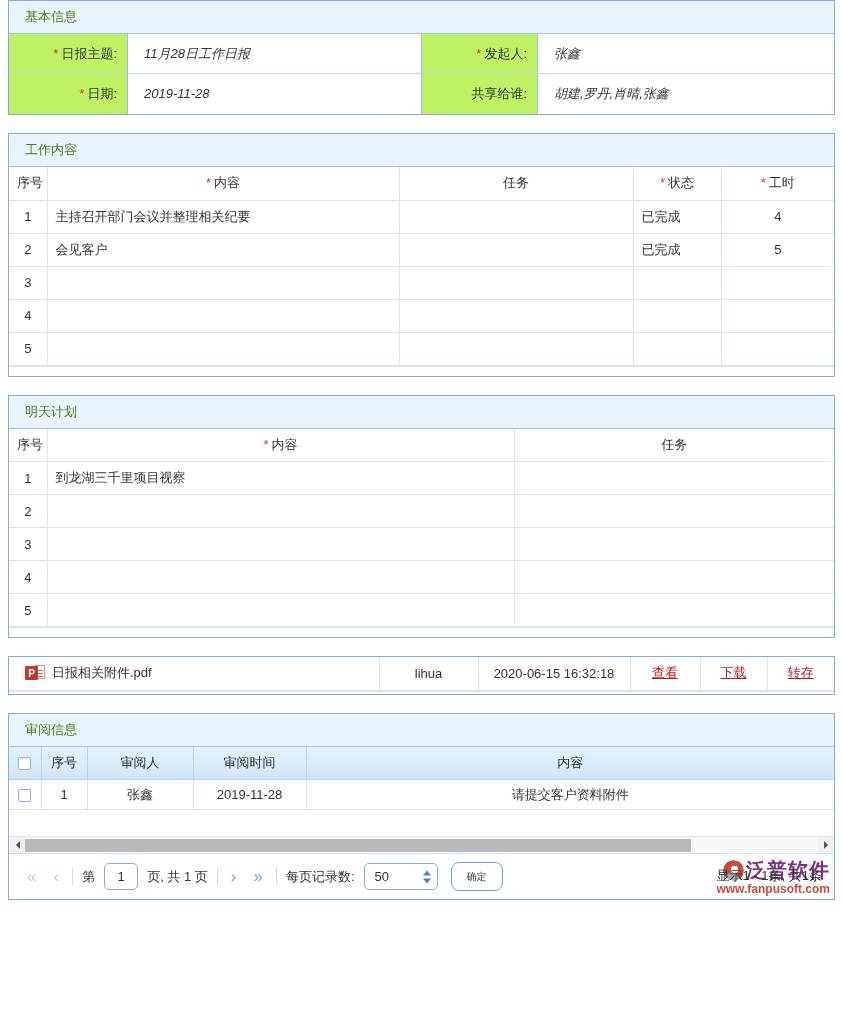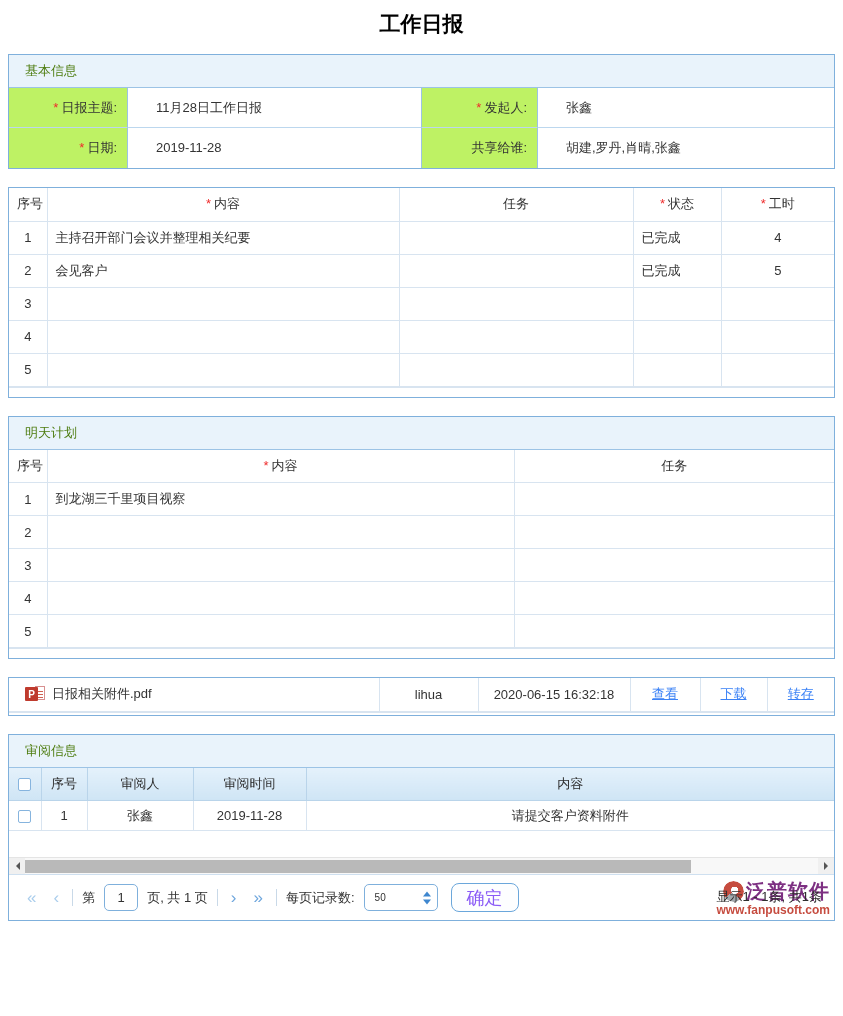--- a/index.html
+++ b/index.html
@@ -19,21 +19,21 @@
   .panel-header {
     background: #e9f3fb; height: 33px; line-height: 32px; padding: 0 16px;
     border-bottom: 1px solid #9cc3e5; color: #4d7c0f;
   }
   .star { color: #ef2b2b; margin-right: 3px; }
 
   
   .basic-grid { display: grid; grid-template-columns: 119px 294px 116px 1fr; }
   .basic-grid .cell { line-height: 39px; height: 40px; overflow: hidden; white-space: nowrap; }
   .basic-label { background: #bef264; text-align: right; padding: 0 10px; border-right: 1px solid #9cc3e5; }
-  .basic-value { padding: 0 28px; }
+  .basic-value { padding: 0 16px; font-style: italic; }
   .b-r { border-right: 1px solid #9cc3e5; }
   .row-sep { border-bottom: 1px solid #bcd7ee; }
 
   
   table { width: 100%; border-collapse: collapse; table-layout: fixed; }
   th, td {
     border: 1px solid #d8e4f0; height: 33px; padding: 0 8px;
     font-weight: normal; overflow: hidden; white-space: nowrap;
   }
   tr > *:first-child { border-left: none; }
@@ -53,21 +53,21 @@
     position: absolute; right: 0; top: 0; width: 10px; height: 14px;
     background: #fff; border: 1px solid #d89090;
     background-image: repeating-linear-gradient(#fff 0 2px, #d06050 2px 3px);
     background-size: 6px 11px; background-position: 1px 2px; background-repeat: no-repeat;
   }
   .pdf-p {
     position: absolute; left: 0; top: 1px; width: 13px; height: 14px;
     background: #bf3b2e; color: #fff; font-size: 10px; font-weight: bold;
     display: flex; align-items: center; justify-content: center; border-radius: 1px;
   }
-  a.action-link { color: #3b82f6; text-decoration: underline; cursor: pointer; }
+  a.action-link { color: #b91c1c; text-decoration: underline; cursor: pointer; }
 
   
   .review-table th {
     background: linear-gradient(#e4f1fb, #cfe5f5); border-color: #b9d4ea;
     color: #2a2a2a;
   }
   .review-table td { height: 30px; }
   .checkbox {
     display: inline-block; width: 13px; height: 13px; background: #fff;
     border: 1px solid #86b4de; border-radius: 2px; vertical-align: middle; cursor: pointer;
@@ -92,70 +92,70 @@
   .pg-btn.enabled { color: #6ea6dd; }
   .pg-divider { width: 1px; height: 17px; background: #c9d9e8; }
   .pg-text { color: #333; }
   .pg-input {
     width: 34px; height: 27px; border: 1px solid #7fb0dc; border-radius: 5px;
     text-align: center; font-size: 13px; color: #333; font-family: inherit; background: #fff;
   }
   .size-box { position: relative; display: inline-flex; align-items: center; }
   .size-input {
     width: 74px; height: 27px; border: 1px solid #7fb0dc; border-radius: 5px;
-    padding: 0 22px 0 10px; font-size: 10px; color: #333; font-family: inherit; background: #fff;
+    padding: 0 22px 0 10px; font-size: 13px; color: #333; font-family: inherit; background: #fff;
   }
   .spinner {
     position: absolute; right: 7px; top: 50%; transform: translateY(-50%);
     display: flex; flex-direction: column; gap: 3px; cursor: pointer;
   }
   .tri-up   { width: 0; height: 0; border: 4px solid transparent; border-bottom: 5px solid #3f87cf; }
   .tri-down { width: 0; height: 0; border: 4px solid transparent; border-top: 5px solid #3f87cf; }
   .confirm-btn {
     height: 29px; padding: 0 15px; margin-left: 4px; background: #fdfeff;
-    border: 1px solid #6ba7db; border-radius: 8px; color: #8b5cf6;
-    font-size: 18px; font-family: inherit; cursor: pointer;
+    border: 1px solid #6ba7db; border-radius: 8px; color: #404040;
+    font-size: 10px; font-family: inherit; cursor: pointer;
   }
   .pg-summary {
     position: absolute; right: 12px; top: 13px; z-index: 2; color: #2e2e2e;
   }
   .watermark { position: absolute; right: 4px; top: 3px; z-index: 1; text-align: right; opacity: .9; }
   .wm-top { display: flex; align-items: center; justify-content: flex-end; gap: 2px; }
   .wm-logo {
     width: 21px; height: 21px; border-radius: 50%;
     background: conic-gradient(#c0392b 0 40%, #9aa0a6 40% 65%, #c0392b 65% 100%);
     -webkit-mask: radial-gradient(circle 6px at 55% 45%, transparent 60%, #000 61%);
             mask: radial-gradient(circle 6px at 55% 45%, transparent 60%, #000 61%);
   }
   .wm-brand { font-size: 20px; font-weight: bold; color: #701a75; letter-spacing: 1px; }
   .wm-url { font-size: 12px; font-weight: bold; color: #c0392b; margin-top: -2px; }
 </style>
 </head>
 <body>
 
 <div class="page">
 
-  <div class="page-title">工作日报</div>
 
   <section class="panel">
     <div class="panel-header">基本信息</div>
     <div class="basic-grid">
       <div class="cell basic-label row-sep"><span class="star">*</span><span>日报主题:</span></div>
       <div class="cell basic-value b-r row-sep">11月28日工作日报</div>
       <div class="cell basic-label row-sep"><span class="star">*</span><span>发起人:</span></div>
       <div class="cell basic-value row-sep">张鑫</div>
 
       <div class="cell basic-label"><span class="star">*</span><span>日期:</span></div>
       <div class="cell basic-value b-r">2019-11-28</div>
       <div class="cell basic-label"><span class="star"></span><span>共享给谁:</span></div>
       <div class="cell basic-value">胡建,罗丹,肖晴,张鑫</div>
     </div>
   </section>
 
   <section class="panel">
+    <div class="panel-header">工作内容</div>
     <table>
       <colgroup>
           <col style="width:38px">
           <col style="width:352px">
           <col style="width:234px">
           <col style="width:88px">
           <col>
         </colgroup>
       <tbody>
           <tr>

